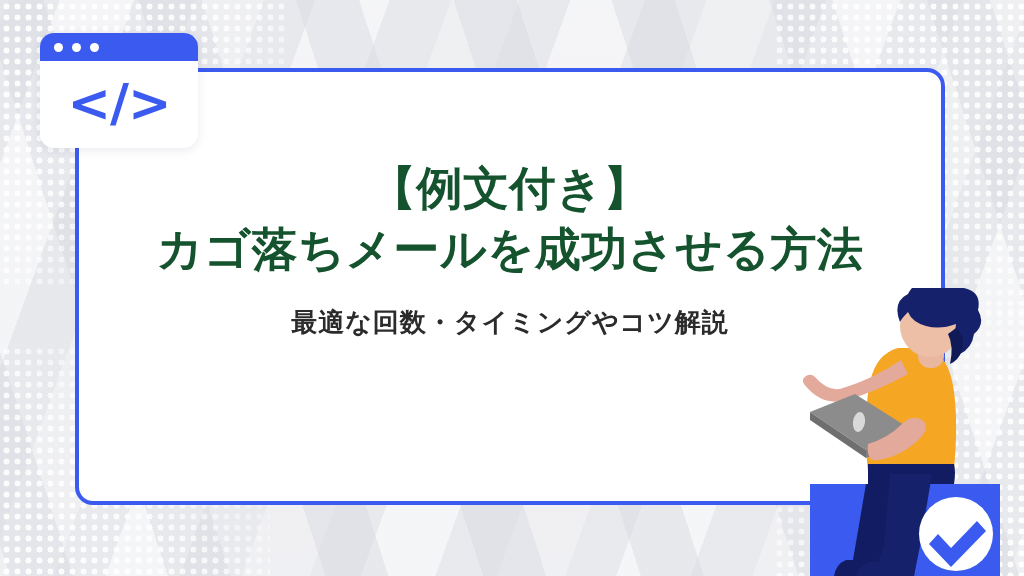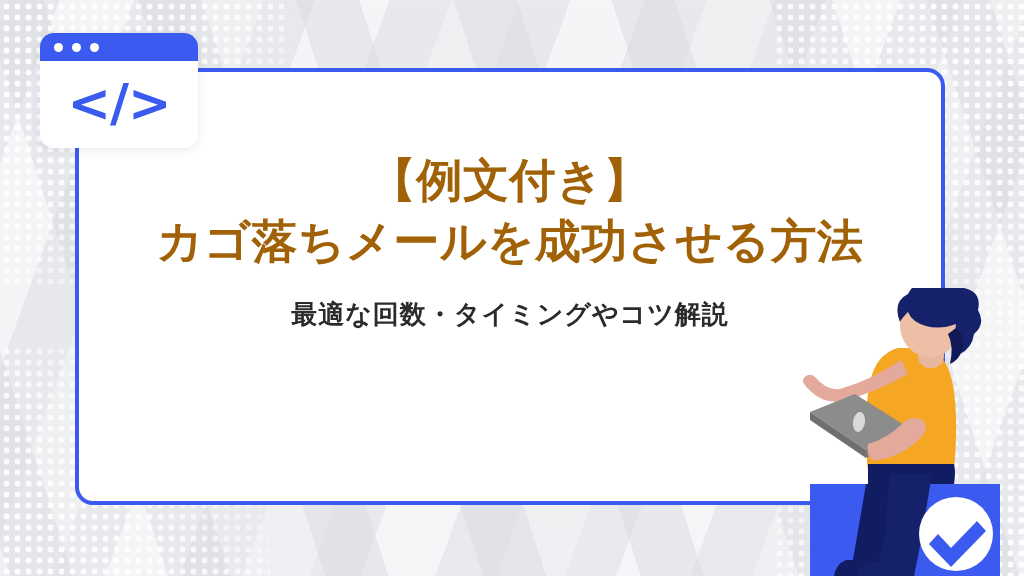--- a/index.html
+++ b/index.html
@@ -135,27 +135,27 @@
 
   
   .text-block {
     position: absolute;
     left: 75px;
     top: 150px;
     width: 870px;
     text-align: center;
   }
   .title {
-    color: #a16207;
+    color: #14532d;
     font-family: "DejaVu Sans", sans-serif;
     font-weight: 700;
     font-size: 46px;
     line-height: 1.32;
     letter-spacing: 0.5px;
-    margin: 0;
+    margin: 8px;
   }
   .title-line-2 { display: block; text-align: center; }
   .subtitle {
     margin: 26px 0 0 0;
     color: #2b2b2b;
     font-family: "DejaVu Sans", sans-serif;
     font-weight: 700;
     font-size: 26px;
     letter-spacing: 1px;
     text-align: center;

